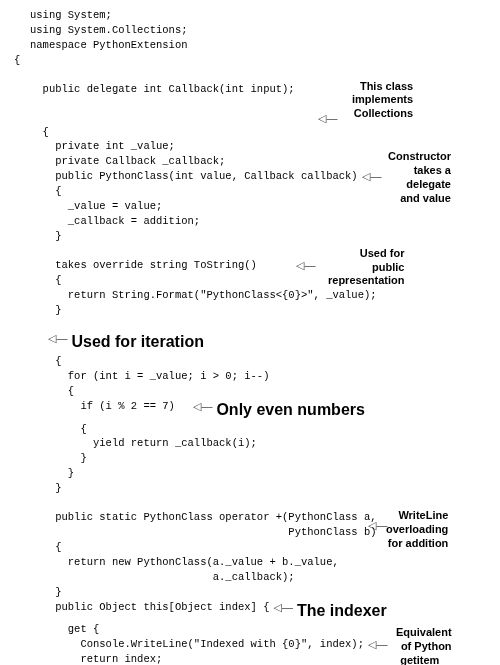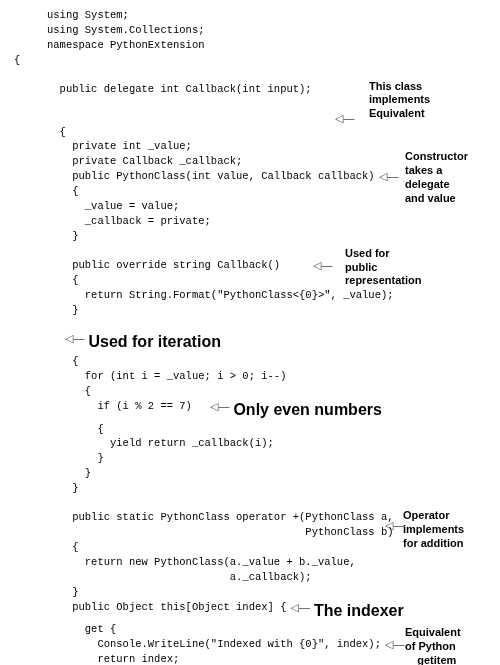--- a/index.html
+++ b/index.html
@@ -11,33 +11,32 @@
     color: #000;
     background: #fff;
     width: 500px;
     box-sizing: border-box;
   }
   .row {
     display: flex;
     align-items: flex-start;
     position: relative;
     min-height: 14px;
-    margin-left: 17px;
   }
   .code {
     white-space: pre;
     flex: 0 0 auto;
   }
   .ann {
     font-family: Arial, Helvetica, sans-serif;
     font-weight: bold;
     font-size: 11px;
     line-height: 1.25;
     position: absolute;
-    text-align: left;
+    text-align: right;
   }
   .arrow {
     font-family: Arial, sans-serif;
     font-size: 11px;
     color: #444;
     position: absolute;
   }
   .arrow-inline {
     font-family: Arial, sans-serif;
     font-size: 11px;
@@ -68,21 +67,21 @@
 <div class="row" style="margin-left:-16px;">
     <span class="code">{</span>
   </div>
 <div class="row">
     <span class="code"></span>
   </div>
 
 <div class="row">
   <span class="code">  public delegate int Callback(int input);</span>
   <div class="anngroup" style="left:322px; top:-2px;">
-    <div class="ann"><span>This class implements</span><br><span>Equivalent</span></div>
+    <div class="ann"><span>This class implements</span><br><span>Collections</span></div>
   </div>
 </div>
 <div class="row">
     <span class="code"></span>
   </div>
 <div class="row">
   <span class="arrow" style="left:288px; top:0;">◁—</span>
 </div>
 <div class="row">
     <span class="code">  {</span>
@@ -100,33 +99,33 @@
   <span class="code">    public PythonClass(int value, Callback callback)</span>
   <span class="arrow" style="left:332px; top:0;">◁—</span>
 </div>
 <div class="row">
     <span class="code">    {</span>
   </div>
 <div class="row">
     <span class="code">      _value = value;</span>
   </div>
 <div class="row">
-    <span class="code">      _callback = private;</span>
+    <span class="code">      _callback = addition;</span>
   </div>
 <div class="row">
     <span class="code">    }</span>
   </div>
 <div class="row">
   <span class="code"></span>
   <div class="anngroup" style="left:298px; top:3px;">
     <div class="ann"><span>Used for public</span><br><span>representation</span></div>
   </div>
 </div>
 <div class="row">
-  <span class="code">    public override string Callback()</span>
+  <span class="code">    takes override string ToString()</span>
   <span class="arrow" style="left:266px; top:0;">◁—</span>
 </div>
 <div class="row">
     <span class="code">    {</span>
   </div>
 <div class="row">
     <span class="code">      return String.Format("PythonClass&lt;{0}&gt;", _value);</span>
   </div>
 <div class="row">
     <span class="code">    }</span>
@@ -166,21 +165,21 @@
   </div>
 <div class="row">
     <span class="code">    }</span>
   </div>
 <div class="row">
     <span class="code"></span>
   </div>
 <div class="row">
   <span class="code">    public static PythonClass operator +(PythonClass a,</span>
   <div class="anngroup" style="left:356px; top:-1px;">
-    <div class="ann"><span>Operator implements</span><br><span>for addition</span></div>
+    <div class="ann"><span>WriteLine overloading</span><br><span>for addition</span></div>
   </div>
   <span class="arrow" style="left:338px; top:8px;">◁—</span>
 </div>
 <div class="row">
     <span class="code">                                         PythonClass b)</span>
   </div>
 <div class="row">
     <span class="code">    {</span>
   </div>
 <div class="row">

